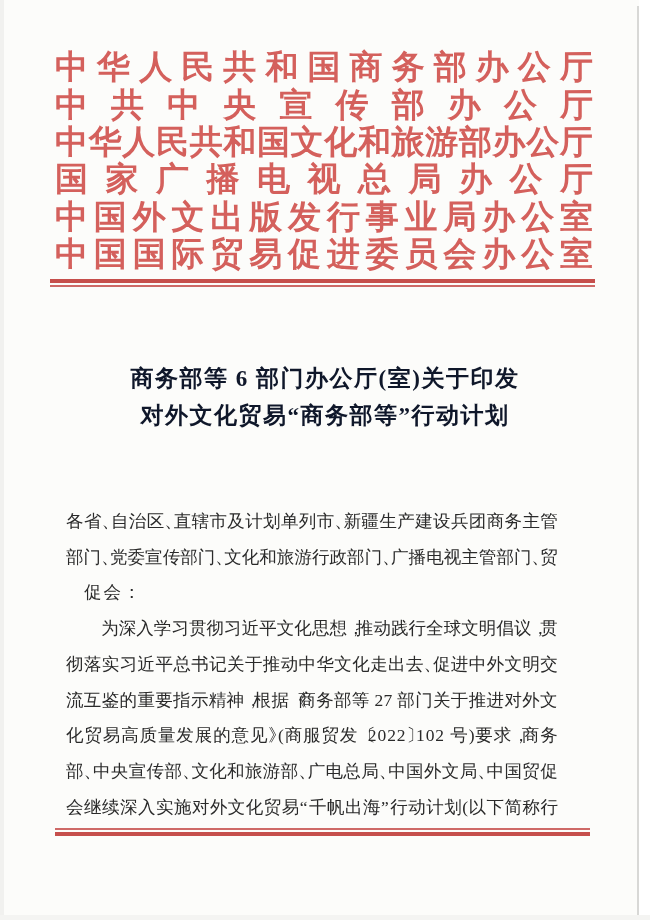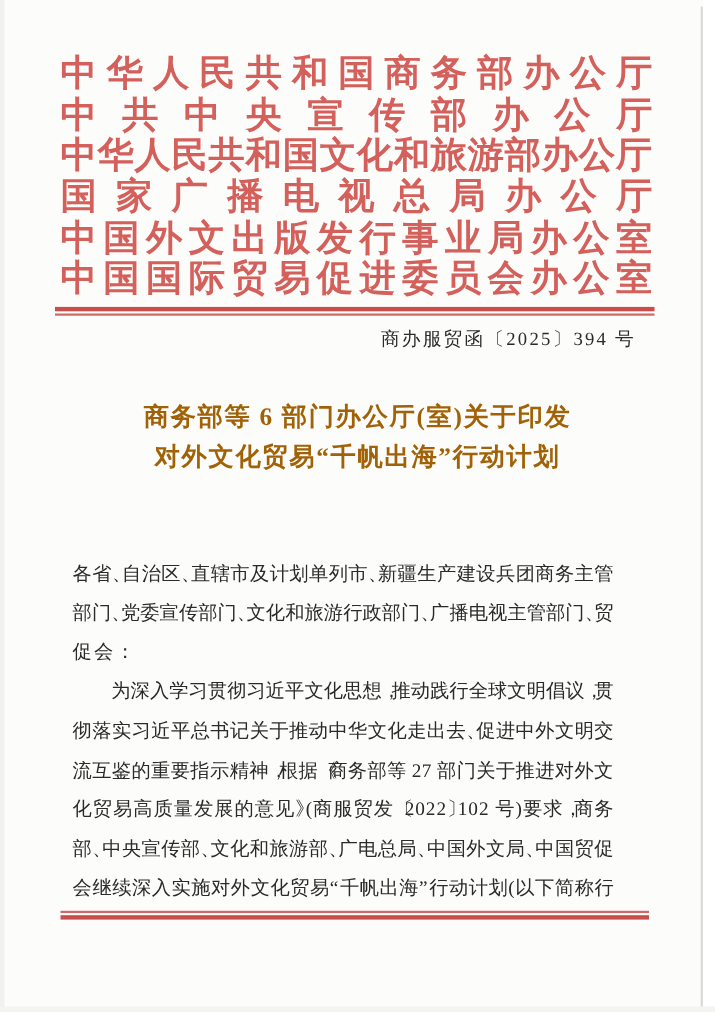--- a/index.html
+++ b/index.html
@@ -35,31 +35,31 @@
   
   .docnum{
     position:absolute;top:297px;right:72px;
     font-size:17px;letter-spacing:2px;color:#2a2a2a;white-space:pre;
   }
 
   
   .title{position:absolute;left:63px;top:361px;width:524px;text-align:center;}
   .tline{
     line-height:36.6px;font-size:23px;font-weight:bold;letter-spacing:1.5px;
-    color:#a16207;white-space:pre;
+    color:#0f172a;white-space:pre;
   }
 
   
   .bodytext{position:absolute;left:66px;top:504px;width:492px;}
   .bline{height:35.7px;font-size:17.5px;color:#2a2a2a;}
   .jline{display:flex;justify-content:space-between;align-items:center;white-space:pre;}
   .jline span{display:inline-block;line-height:1;}
   .jline .pn{width:.5em;}
   .jline .ind{width:1em;}
-  .lline{line-height:35.7px;letter-spacing:2px;white-space:pre;}
+  .lline{line-height:35.7px;letter-spacing:2px;white-space:pre;margin-left:18px;}
 </style>
 </head>
 <body>
 
 <div class="page">
 
   <div class="edge-left"></div>
 
   <div class="letterhead">
     <div class="hline"><span>中</span><span>华</span><span>人</span><span>民</span><span>共</span><span>和</span><span>国</span><span>商</span><span>务</span><span>部</span><span>办</span><span>公</span><span>厅</span></div>
@@ -68,25 +68,24 @@
     <div class="hline"><span>国</span><span>家</span><span>广</span><span>播</span><span>电</span><span>视</span><span>总</span><span>局</span><span>办</span><span>公</span><span>厅</span></div>
     <div class="hline"><span>中</span><span>国</span><span>外</span><span>文</span><span>出</span><span>版</span><span>发</span><span>行</span><span>事</span><span>业</span><span>局</span><span>办</span><span>公</span><span>室</span></div>
     <div class="hline"><span>中</span><span>国</span><span>国</span><span>际</span><span>贸</span><span>易</span><span>促</span><span>进</span><span>委</span><span>员</span><span>会</span><span>办</span><span>公</span><span>室</span></div>
   </div>
 
   <div class="rule-top">
     <div class="bar-thick"></div>
     <div class="bar-thin"></div>
   </div>
 
-  <div class="docnum">商办服贸函〔2025〕394 号</div>
 
   <div class="title">
     <div class="tline">商务部等 6 部门办公厅(室)关于印发</div>
-    <div class="tline">对外文化贸易“千帆出海”行动计划</div>
+    <div class="tline">对外文化贸易“商务部等”行动计划</div>
   </div>
 
   <div class="bodytext">
     <div class="bline jline"><span>各</span><span>省</span><span class="pn">、</span><span>自</span><span>治</span><span>区</span><span class="pn">、</span><span>直</span><span>辖</span><span>市</span><span>及</span><span>计</span><span>划</span><span>单</span><span>列</span><span>市</span><span class="pn">、</span><span>新</span><span>疆</span><span>生</span><span>产</span><span>建</span><span>设</span><span>兵</span><span>团</span><span>商</span><span>务</span><span>主</span><span>管</span></div>
     <div class="bline jline"><span>部</span><span>门</span><span class="pn">、</span><span>党</span><span>委</span><span>宣</span><span>传</span><span>部</span><span>门</span><span class="pn">、</span><span>文</span><span>化</span><span>和</span><span>旅</span><span>游</span><span>行</span><span>政</span><span>部</span><span>门</span><span class="pn">、</span><span>广</span><span>播</span><span>电</span><span>视</span><span>主</span><span>管</span><span>部</span><span>门</span><span class="pn">、</span><span>贸</span></div>
     <div class="bline lline">促会：</div>
     <div class="bline jline"><span class="ind">　</span><span class="ind">　</span><span>为</span><span>深</span><span>入</span><span>学</span><span>习</span><span>贯</span><span>彻</span><span>习</span><span>近</span><span>平</span><span>文</span><span>化</span><span>思</span><span>想</span><span class="pn">，</span><span>推</span><span>动</span><span>践</span><span>行</span><span>全</span><span>球</span><span>文</span><span>明</span><span>倡</span><span>议</span><span class="pn">，</span><span>贯</span></div>
     <div class="bline jline"><span>彻</span><span>落</span><span>实</span><span>习</span><span>近</span><span>平</span><span>总</span><span>书</span><span>记</span><span>关</span><span>于</span><span>推</span><span>动</span><span>中</span><span>华</span><span>文</span><span>化</span><span>走</span><span>出</span><span>去</span><span class="pn">、</span><span>促</span><span>进</span><span>中</span><span>外</span><span>文</span><span>明</span><span>交</span></div>
     <div class="bline jline"><span>流</span><span>互</span><span>鉴</span><span>的</span><span>重</span><span>要</span><span>指</span><span>示</span><span>精</span><span>神</span><span class="pn">，</span><span>根</span><span>据</span><span class="pn">《</span><span>商</span><span>务</span><span>部</span><span>等</span><span> </span><span>2</span><span>7</span><span> </span><span>部</span><span>门</span><span>关</span><span>于</span><span>推</span><span>进</span><span>对</span><span>外</span><span>文</span></div>
     <div class="bline jline"><span>化</span><span>贸</span><span>易</span><span>高</span><span>质</span><span>量</span><span>发</span><span>展</span><span>的</span><span>意</span><span>见</span><span class="pn">》</span><span>(</span><span>商</span><span>服</span><span>贸</span><span>发</span><span class="pn">〔</span><span>2</span><span>0</span><span>2</span><span>2</span><span class="pn">〕</span><span>1</span><span>0</span><span>2</span><span> </span><span>号</span><span>)</span><span>要</span><span>求</span><span class="pn">，</span><span>商</span><span>务</span></div>

